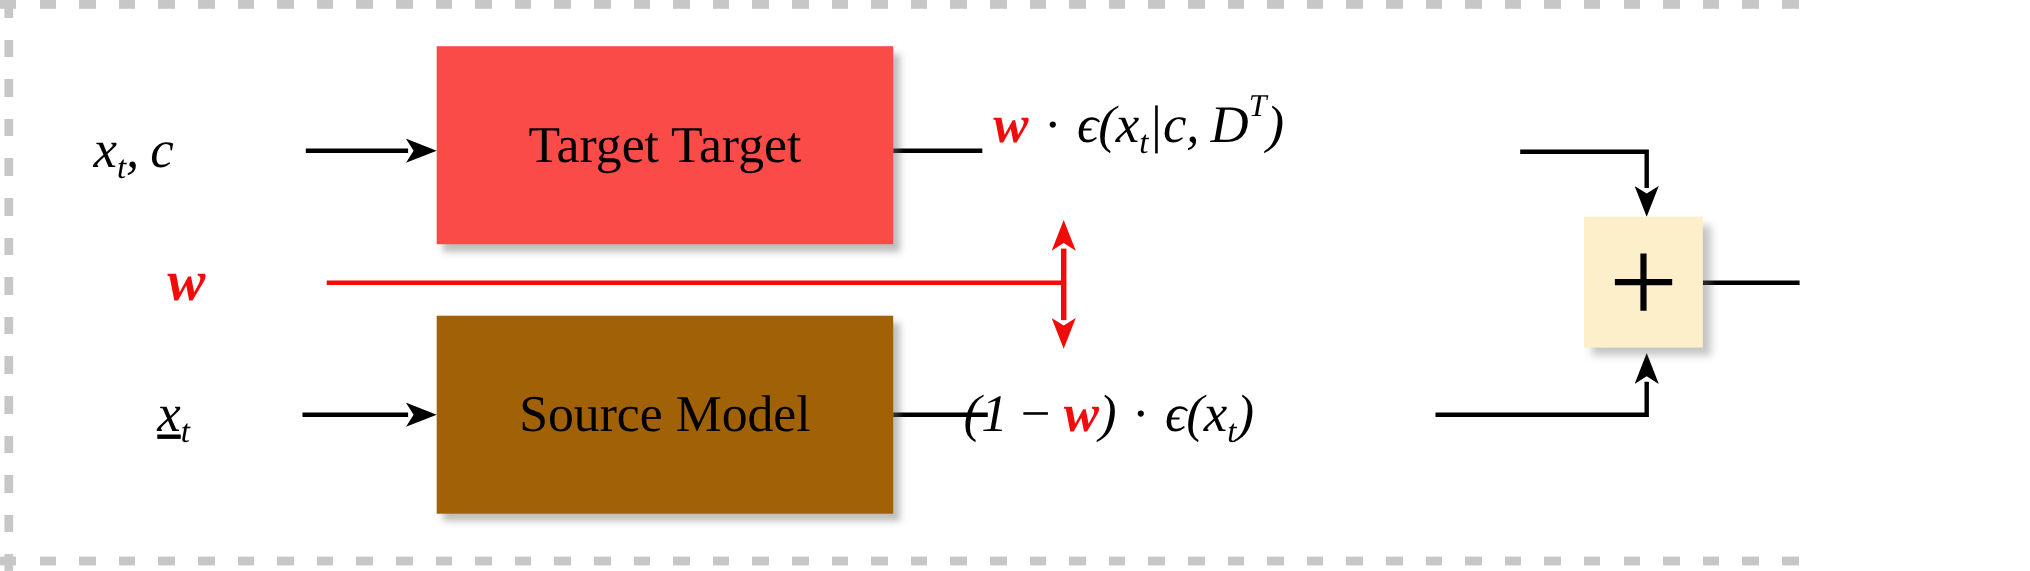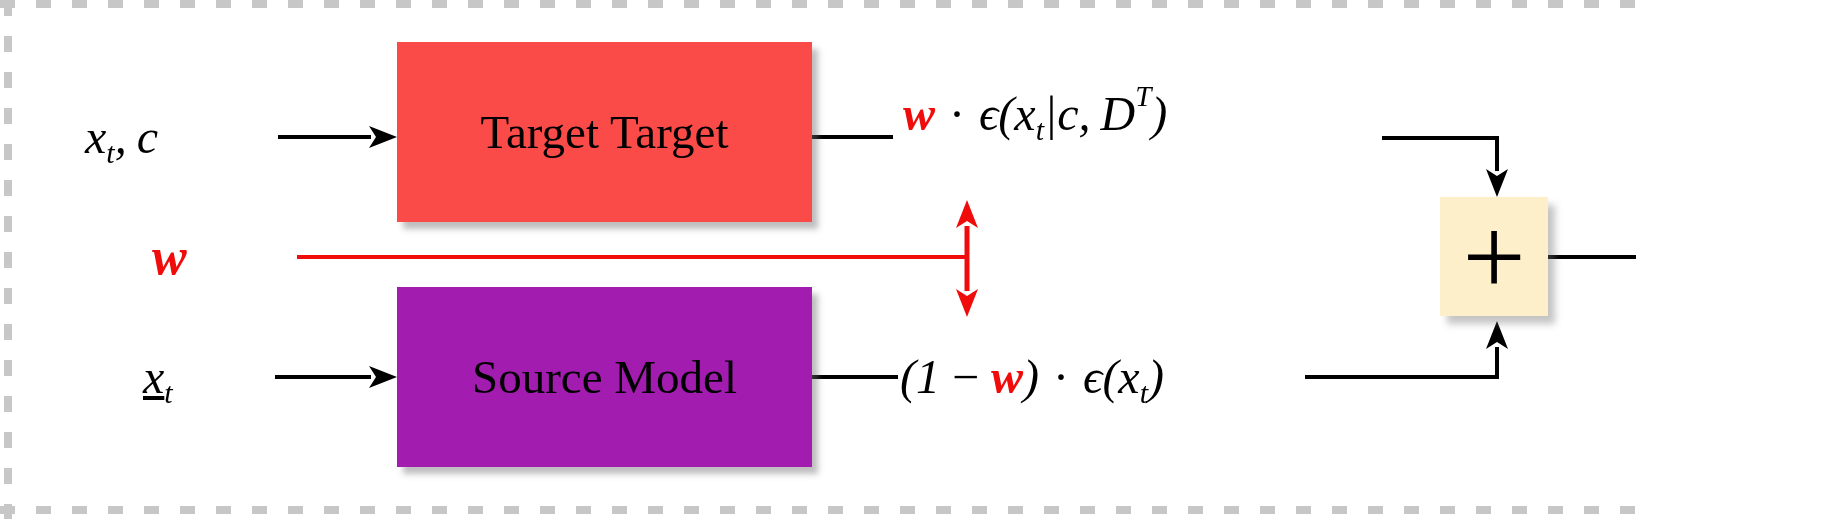--- a/index.html
+++ b/index.html
@@ -97,27 +97,27 @@
 
   <div class="math" style="left:85px; top:109px;"><span>x</span><sub>t</sub><span>,</span><span class="gapL">c</span></div>
 
   <div class="math bold" style="left: 152px; top: 227px; font-size: 52px; line-height: 60px; color: rgb(241, 12, 12);"><span>w</span></div>
 
   <div class="math" style="left:143px; top:349px;text-decoration:underline;"><span>x</span><sub>t</sub></div>
 
   <div class="box box-target" style="background-color: rgb(251, 75, 72);">
     <span class="box-label">Target Target</span>
   </div>
-  <div class="box box-source" style="background-color: #a21caf;">
+  <div class="box box-source" style="background-color: #a16207;">
     <span class="box-label">Source Model</span>
   </div>
 
   <div class="math" style="left:903px; top:86px;"><span class="bold" style="color: rgb(241, 12, 12);">w</span><span class="cdot">·</span><span>ϵ(x</span><sub>t</sub><span>|c,</span><span class="gapL">D</span><sup>T</sup><span>)</span></div>
 
-  <div class="math" style="left:900px; top:349px;"><span>(1</span><span class="minus">−</span><span class="bold" style="color: rgb(241, 12, 12);">w</span><span>)</span><span class="cdot">·</span><span>ϵ(x</span><sub>t</sub><span>)</span></div>
+  <div class="math" style="left:876px; top:349px;"><span>(1</span><span class="minus">−</span><span class="bold" style="color: rgb(241, 12, 12);">w</span><span>)</span><span class="cdot">·</span><span>ϵ(x</span><sub>t</sub><span>)</span></div>
 
   <div class="adder" style="background-color: rgb(253, 239, 201);">
     <span class="plus-sign">+</span>
   </div>
 
   <div class="math" style="left:1748px; top:214px; font-size:50px;"><span>ϵ</span><span class="prime">′</span></div>
 
 </div>
 
 </body></html>

